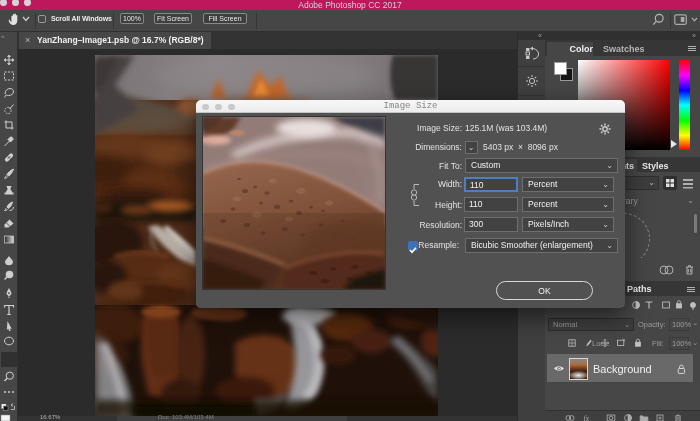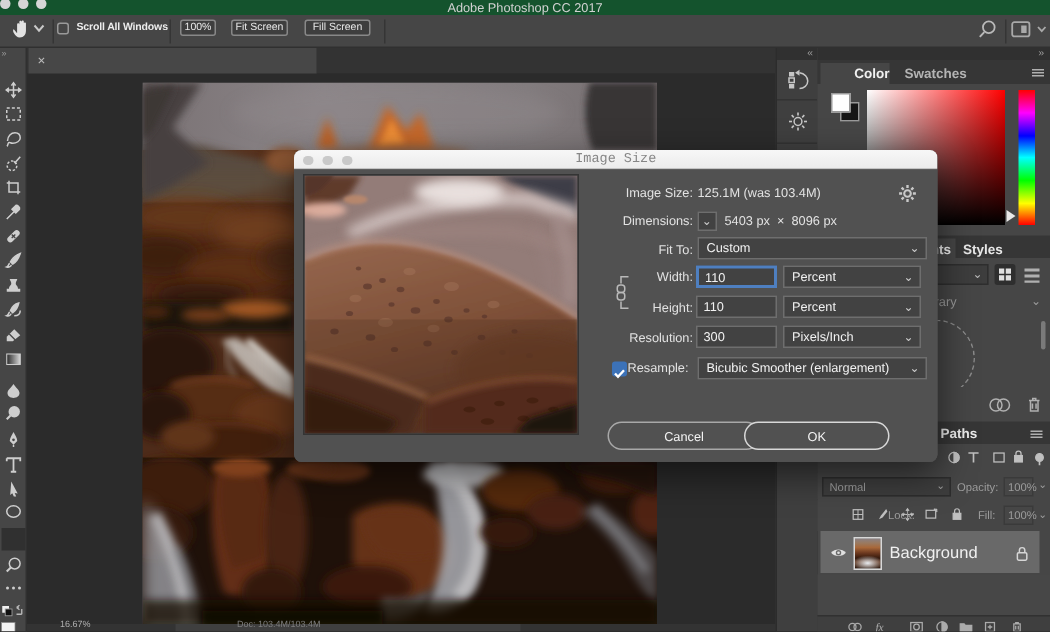--- a/index.html
+++ b/index.html
@@ -3,21 +3,21 @@
 <meta charset="utf-8">
 <style>
 * { margin:0; padding:0; box-sizing:border-box; }
 html,body { width:700px; height:421px; overflow:hidden; background:#2b2b2b;
   font-family:"Liberation Sans", sans-serif; -webkit-font-smoothing:antialiased; }
 #app { transform:translateZ(0); }
 #app { position:relative; width:700px; height:421px; overflow:hidden; }
 .abs { position:absolute; }
 
 
-#titlebar { left:0; top:0; width:700px; height:10px; background:#14532d; }
+#titlebar { left:0; top:0; width:700px; height:10px; background:#be185d; }
 #titlebar .t { position:absolute; left:0; right:0; top:0px; text-align:center;
   font-size:8.5px; color:#d2d2d2; line-height:10px; }
 .tl { position:absolute; border-radius:50%; width:7px; height:7px; background:#d5d5d5; top:-1px; }
 #optbar { left:0; top:10px; width:700px; height:22px; background:#464646; border-bottom:1px solid #303030;}
 .vsep { position:absolute; top:3px; height:16px; width:1px; background:#353535; }
 .optbtn { position:absolute; top:3px; height:11px; border:1px solid #888888; border-radius:2px;
   background:#3e3e3e; color:#e8e8e8; font-size:7px; line-height:9px; text-align:center; }
 #cbx { position:absolute; left:38px; top:5px; width:8px; height:8px; border:1px solid #9a9a9a; border-radius:2px; background:#464646;}
 #optbar .lbl { position:absolute; left:51px; top:5px; font-size:7px; color:#ededed; font-weight:bold; letter-spacing:-0.1px;}
 
@@ -217,20 +217,21 @@
     <div class="vsep" style="left:670px;"></div>
     <svg width="26" height="12" viewBox="0 0 26 12" style="position:absolute; left:674px; top:4px;">
       <rect x="0.8" y="0.8" width="11.5" height="9.5" rx="1.5" stroke="#a9a9a9" stroke-width="1.2" fill="none"></rect>
       <rect x="6.8" y="3" width="3.6" height="5" fill="#a9a9a9"></rect>
       <polyline points="18,4 20.5,6.8 23,4" stroke="#a9a9a9" stroke-width="1.2" fill="none"></polyline>
     </svg>
   </div>
   <div class="abs" id="tabrow">
     <div id="tab">
         <span class="x">×</span>
+        <span class="nm">YanZhang–Image1.psb @ 16.7% (RGB/8*)</span>
       </div>
   </div>
 
   <div class="abs" id="toolbar">
     <div style="position:absolute; left:1px; top:1px; color:#9a9a9a; font-size:6px;">»</div>
     <div style="position:absolute; left:0.5px; top:319.5px; width:16px; height:15px; background:#303030;"></div>
     <svg width="18" height="389" viewBox="0 0 18 389">
       <g stroke="#cecece" fill="none" stroke-width="1">
 
         <g transform="translate(9,28)">
@@ -733,17 +734,16 @@
       <div style="position:absolute; left:212px; top:128px; width:10px; height:10px; background:#3c72b8; border-radius:2px;">
         <svg width="10" height="10" viewBox="0 0 10 10">
             <polyline points="2,5 4,7.2 8,2.8" stroke="#fff" stroke-width="1.6" fill="none"></polyline>
           </svg>
       </div>
       <div class="row" style="left:225px; top:127px; width:38px;">
           <span class="rlab">Resample:</span>
         </div>
       <div class="dd" style="left:269px; top:125px; width:153px;">Bicubic Smoother (enlargement)<span class="ch">⌄</span></div>
 
-      <div class="btn" style="left:209px; top:168px; width:102px; border:1px solid #a8a8a8;">Cancel</div>
       <div class="btn" style="left:300px; top:168px; width:97px; border:1.5px solid #d8d8d8;">OK</div>
     </div>
   </div>
 </div>
 
 </body></html>

